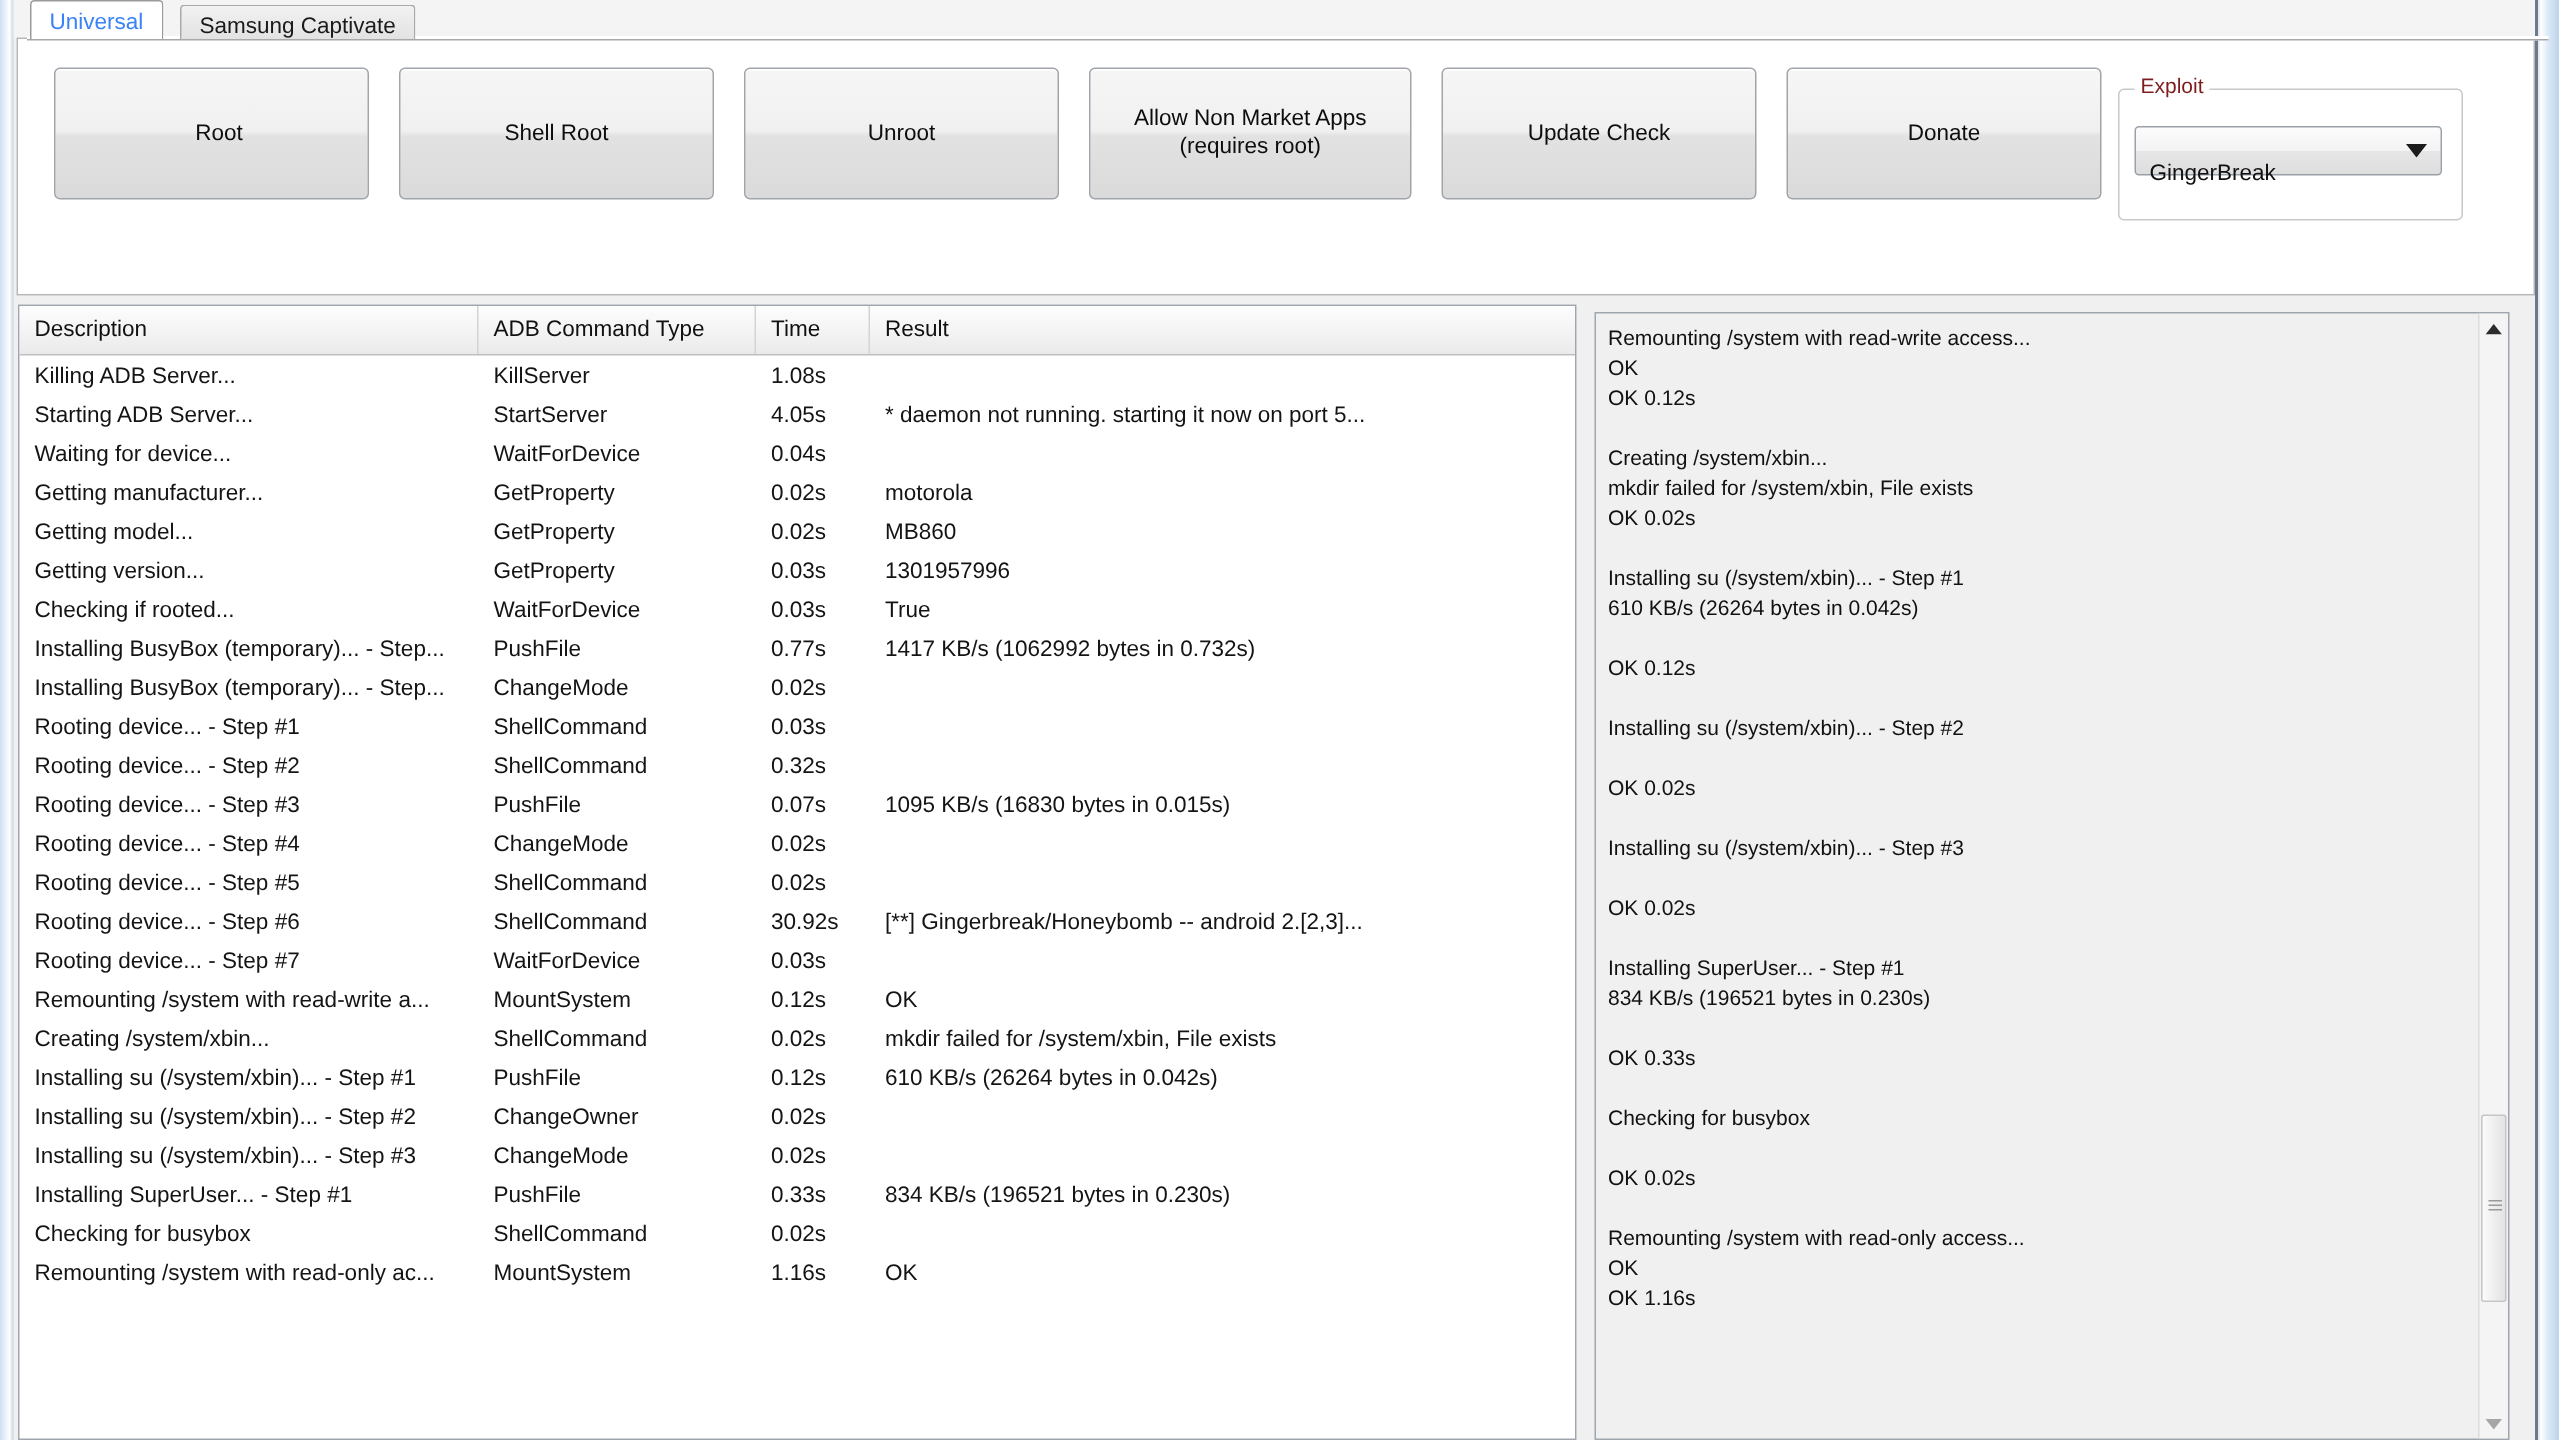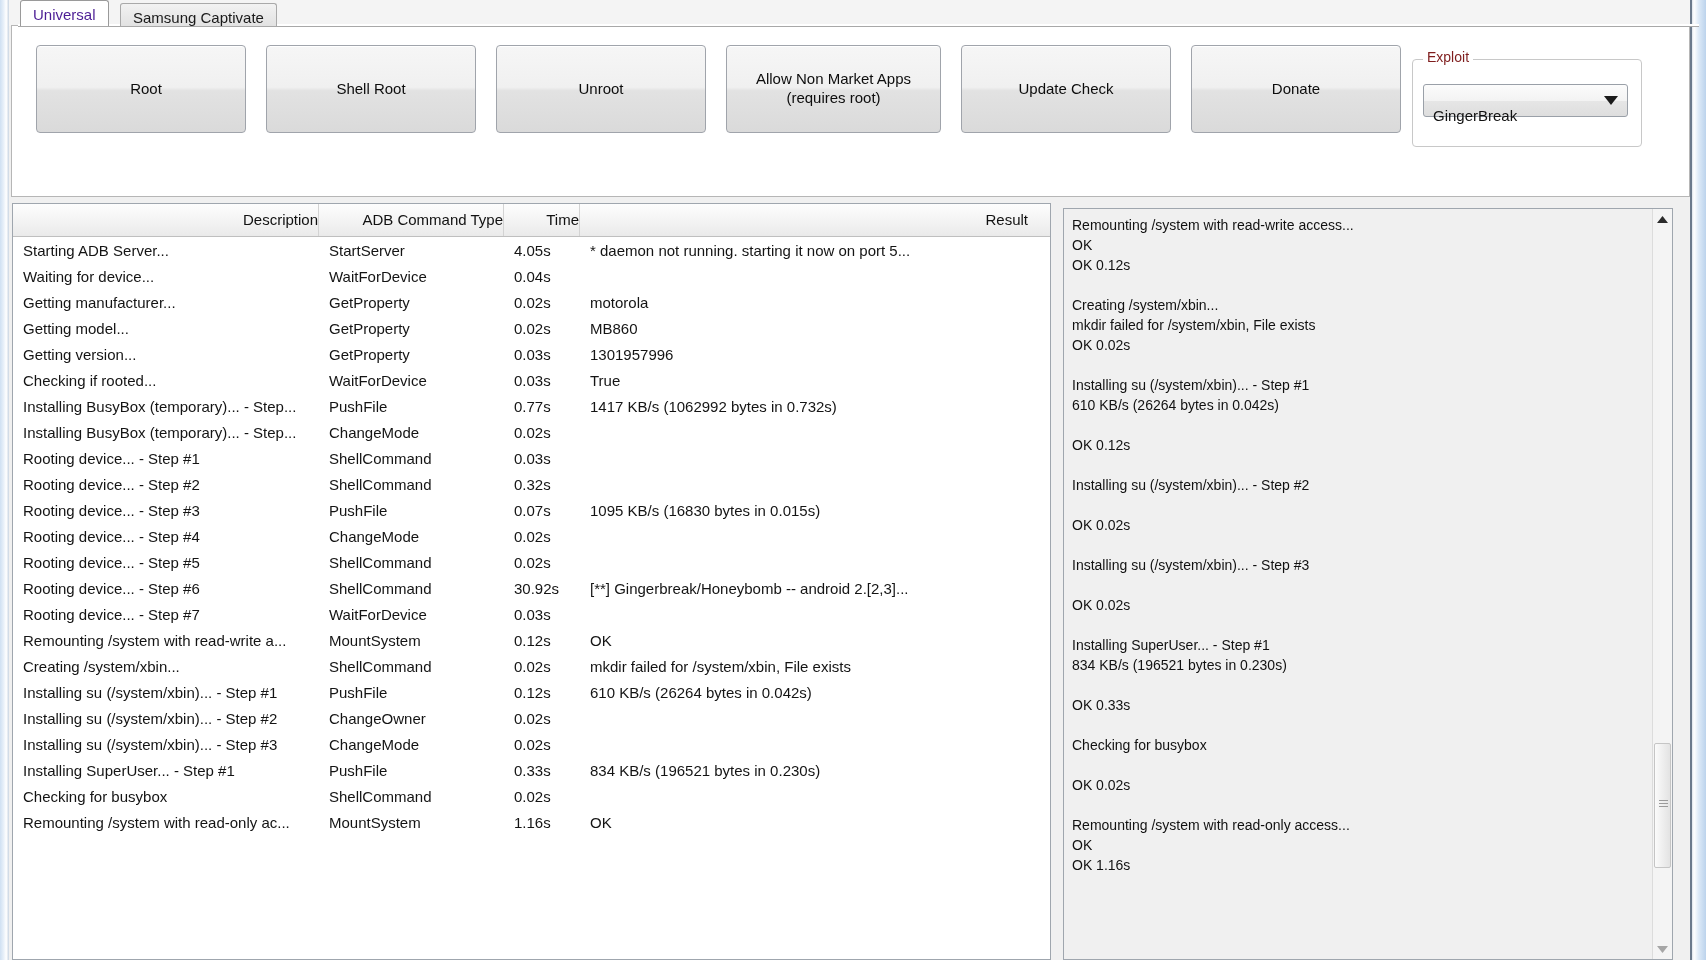--- a/index.html
+++ b/index.html
@@ -37,21 +37,21 @@
   .tabstrip {
     position: absolute; left: 9px; top: 0; width: 1681px; height: 26px;
     background: #f4f4f4;
   }
   .tab {
     position: absolute;
     top: 0;
     height: 26px;
     padding: 3px 12px 0 12px;
     font-size: 15px;
-    color: #4c1d95;
+    color: #3b82f6;
     line-height: 22px;
     border: 1px solid #8d8d8d;
     border-bottom: none;
     border-radius: 3px 3px 0 0;
     white-space: nowrap;
     cursor: default;
   }
   .tab.active {
     left: 11px;
     background: #ffffff;
@@ -165,21 +165,20 @@
     background: #ffffff;
     border: 1px solid #9fa6ae;
     overflow: hidden;
   }
   .grid-head {
     position: relative;
     height: 33px;
     background: linear-gradient(to bottom, #fdfdfd 0%, #f3f3f3 55%, #eaeaea 100%);
     border-bottom: 1px solid #bfbfbf;
     display: flex;
-    text-align: right;
   }
   .grid-head .hc {
     font-size: 15px;
     color: #111;
     padding: 7px 0 0 10px;
     border-right: 1px solid #d3d3d3;
     white-space: nowrap;
     cursor: default;
     overflow: hidden;
   }
@@ -309,20 +308,26 @@
 
     <div class="gridpanel">
       <div class="grid-head">
         <div class="hc col-desc">Description</div>
         <div class="hc col-type">ADB Command Type</div>
         <div class="hc col-time">Time</div>
         <div class="hc col-result">Result</div>
       </div>
       <div class="grid-body" id="grid-body">
           <div class="grow">
+            <div class="gc col-desc">Killing ADB Server...</div>
+            <div class="gc col-type">KillServer</div>
+            <div class="gc col-time">1.08s</div>
+            <div class="gc col-result"></div>
+          </div>
+          <div class="grow">
             <div class="gc col-desc">Starting ADB Server...</div>
             <div class="gc col-type">StartServer</div>
             <div class="gc col-time">4.05s</div>
             <div class="gc col-result">* daemon not running. starting it now on port 5...</div>
           </div>
           <div class="grow">
             <div class="gc col-desc">Waiting for device...</div>
             <div class="gc col-type">WaitForDevice</div>
             <div class="gc col-time">0.04s</div>
             <div class="gc col-result"></div>

